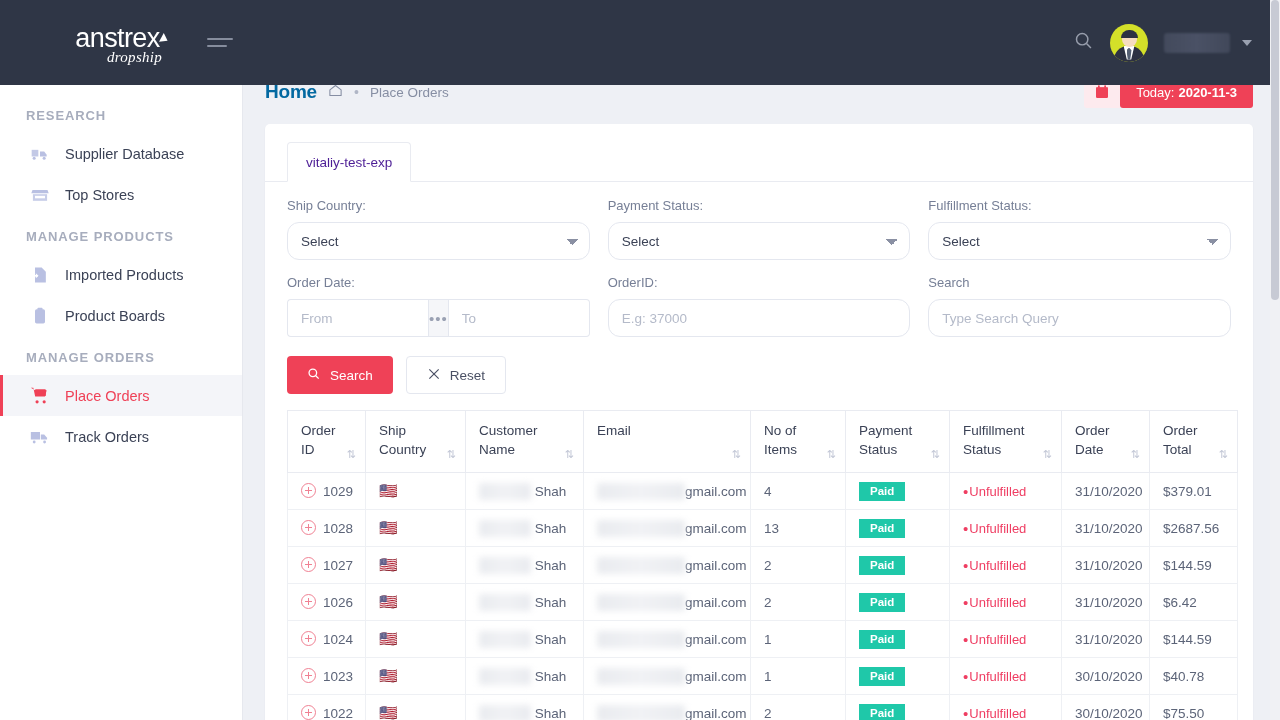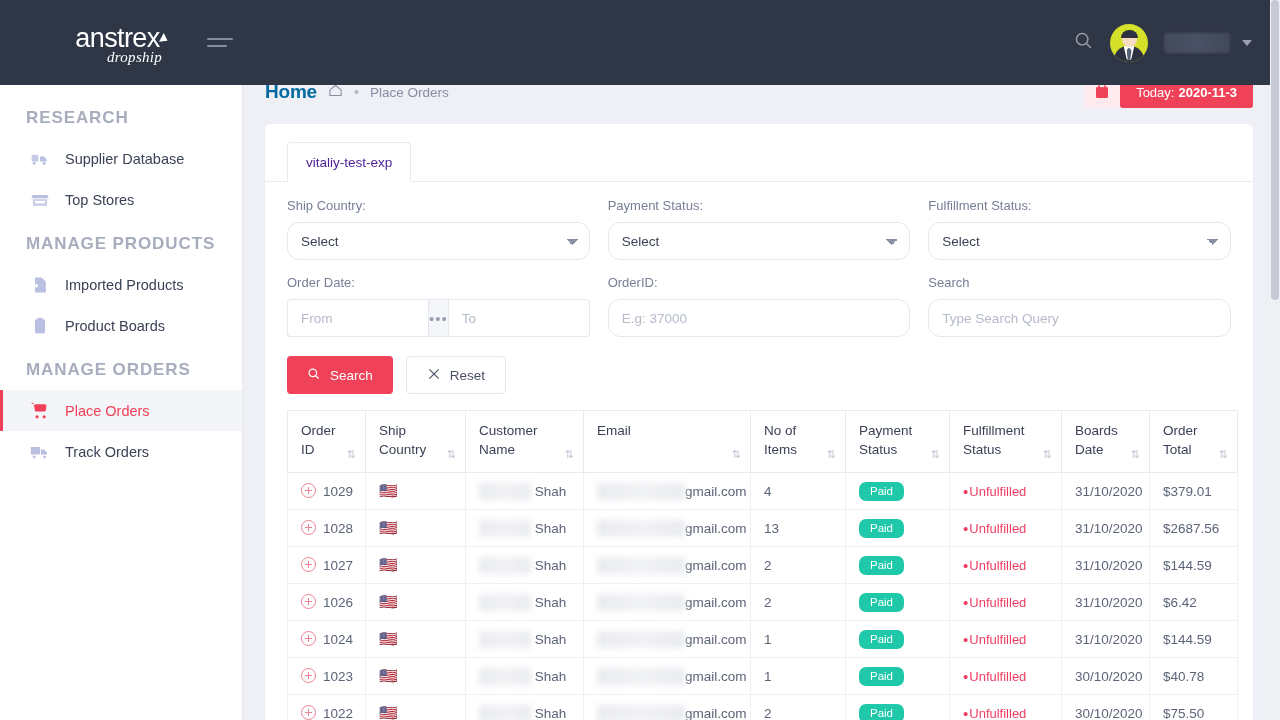--- a/index.html
+++ b/index.html
@@ -98,21 +98,21 @@
   
   .sidebar {
     position: absolute; top: 70px; left: 0;
     width: 243px; height: 650px;
     background: #ffffff;
     border-right: 1px solid #e6e8ee;
     padding-top: 24px;
     z-index: 20;
   }
   .side-section {
-    font-size: 17px; letter-spacing: 0.9px; color: #a7adbd;
+    font-size: 13px; letter-spacing: 0.9px; color: #a7adbd;
     font-weight: 700; padding: 14px 0 10px 26px; text-transform: uppercase;
   }
   .side-item {
     display: flex; align-items: center; gap: 14px;
     height: 41px; padding-left: 26px; cursor: pointer;
     color: #3b4256; font-size: 14.5px;
     border-left: 3px solid transparent; margin-bottom: 0;
   }
   .side-item .ico { width: 22px; height: 22px; flex: 0 0 22px; display:flex; align-items:center; justify-content:center; }
   .side-item.active {
@@ -250,22 +250,23 @@
   .plus-ico::after { width: 1.4px; height: 7px; left: 5.8px; top: 3px; }
   .oid { color: #5c6478; }
   .flag { font-size: 15px; }
   .blurtext {
     display: inline-block; height: 17px; border-radius: 2px;
     background: linear-gradient(90deg,#e9ebef,#f1f2f5,#e9ebef);
     filter: blur(3px); vertical-align: -4px;
   }
   .pill-paid {
     display: inline-block; background: #1fc8a9; color: #fff;
-    font-size: 11.5px; padding: 3px 11px 4px 11px; border-radius: 7px;
+    font-size: 11.5px; padding: 3px 11px 4px 11px; border-radius: 0;
     line-height: 12px;
+    font-weight: bold;
   }
   .unfulfilled { color: #ef3d62; font-size: 13px; }
   .unfulfilled .dot { font-size: 15px; vertical-align: -1px; margin-right: 1px; }
 
   
   .scrollbar {
     position: absolute; top: 0; right: 0; width: 10px; height: 720px;
     background: #f0f1f4; z-index: 50;
   }
   .scrollthumb {
@@ -513,21 +514,21 @@
                 </th>
               <th>
                   <span class="th-in">Payment Status</span>
                   <span class="sorticon">⇅</span>
                 </th>
               <th>
                   <span class="th-in">Fulfillment Status</span>
                   <span class="sorticon">⇅</span>
                 </th>
               <th>
-                  <span class="th-in">Boards Date</span>
+                  <span class="th-in">Order Date</span>
                   <span class="sorticon">⇅</span>
                 </th>
               <th>
                   <span class="th-in">Order Total</span>
                   <span class="sorticon">⇅</span>
                 </th>
             </tr>
           </thead>
           <tbody id="tbody">
               <tr>

